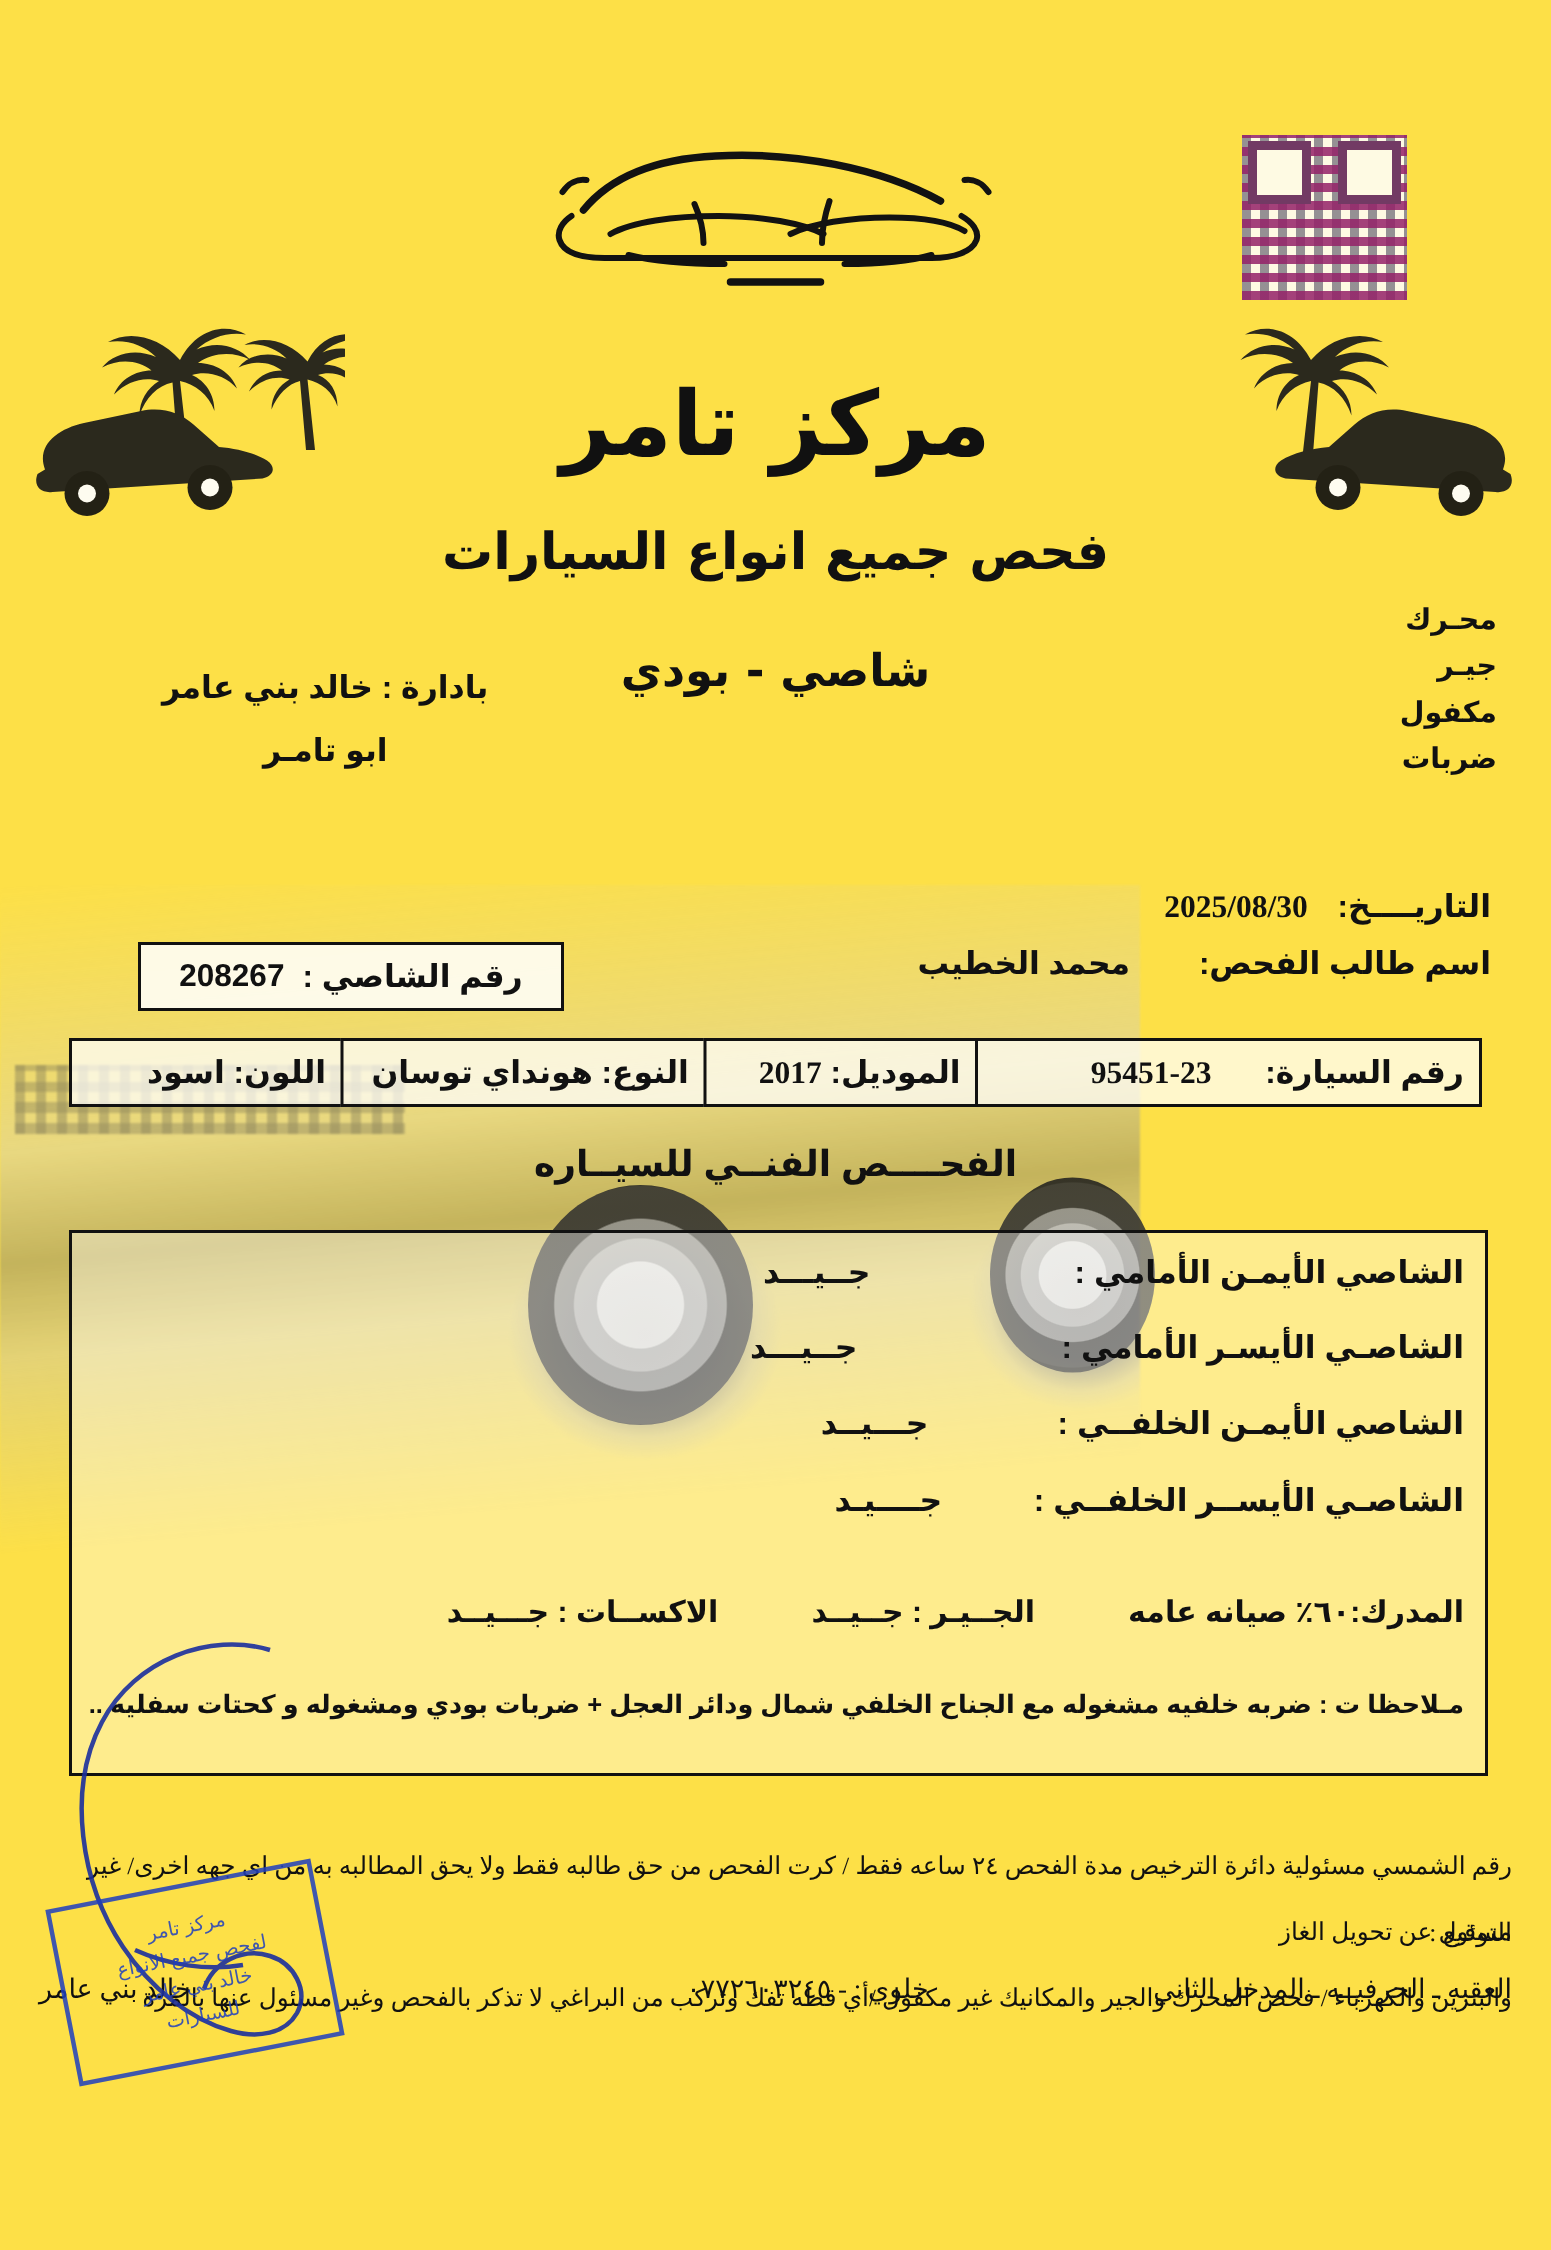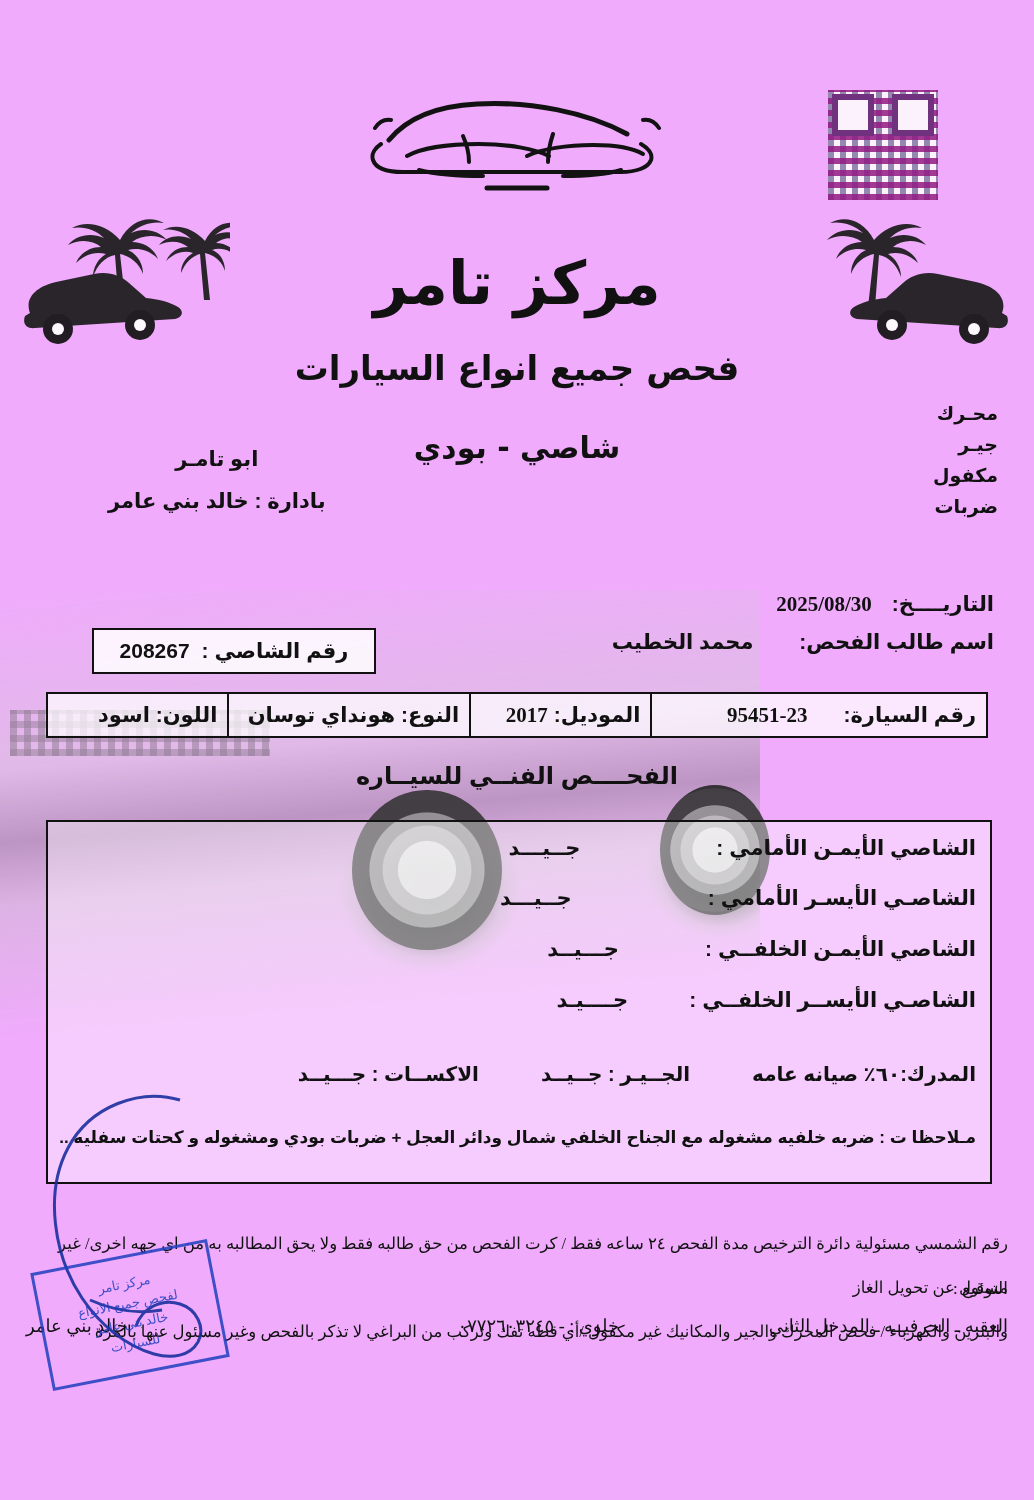--- a/index.html
+++ b/index.html
@@ -7,21 +7,21 @@
     padding: 0;
     background: #ffffff;
   }
   body {
     font-family: "Liberation Sans", "DejaVu Sans", sans-serif;
   }
   .page {
     position: relative;
     width: 1034px;
     height: 1500px;
-    background: #f0abfc;
+    background: #fde047;
     overflow: hidden;
   }
   
   .scan-photo {
     position: absolute;
     left: 0;
     top: 590px;
     width: 760px;
     height: 460px;
     background:
@@ -386,22 +386,22 @@
   <div class="center-title subtitle">فحص جميع انواع السيارات</div>
 
   <div class="mech-list">
     <div>محـرك</div>
     <div>جيـر</div>
     <div>مكفول</div>
     <div>ضربات</div>
   </div>
 
   <div class="mgmt">
+    <div>بادارة : خالد بني عامر</div>
     <div>ابو تامـر</div>
-    <div>بادارة : خالد بني عامر</div>
   </div>
 
   <div class="row-date">
     <span class="lbl">التاريــــخ:</span>
     <span class="val">2025/08/30</span>
   </div>
 
   <div class="row-req">
     <span class="lbl">اسم طالب الفحص:</span>
     <span class="val">محمد الخطيب</span>

